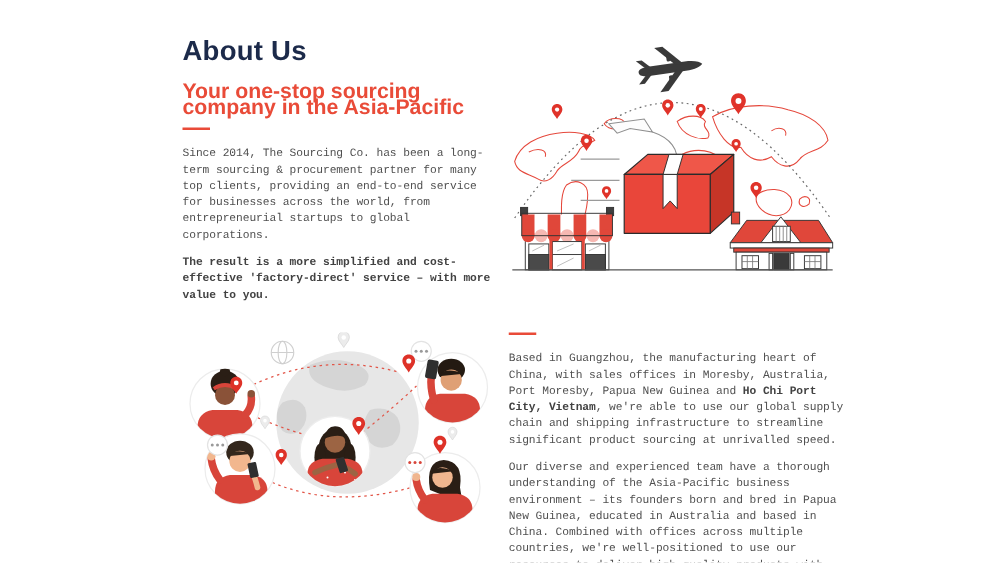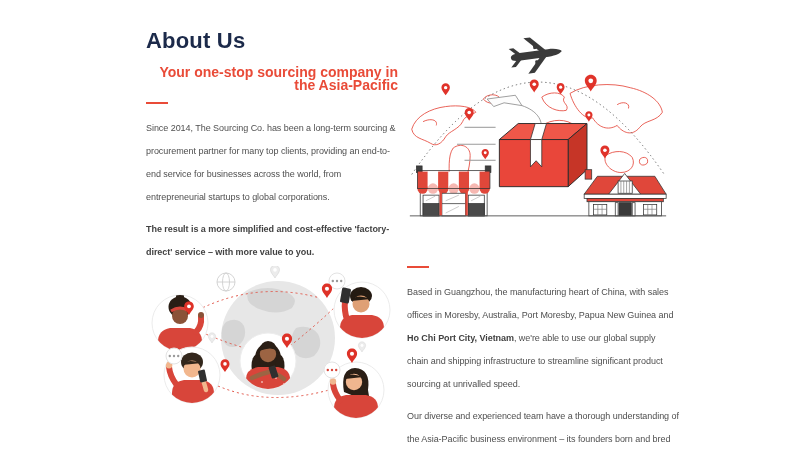--- a/index.html
+++ b/index.html
@@ -8,30 +8,30 @@
     position:relative; width:800px; height:450px; overflow:hidden;
     background:#ffffff; font-family:"Liberation Sans", sans-serif;
   }
   .text-col { position:absolute; }
   .col-about { left:146px; top:28px; width:252px; }
   .col-global { left:407px; top:256px; width:272px; }
   h1.page-title {
     font-size:22px; font-weight:700; color:#1c2a4a; letter-spacing:.2px;
   }
   .red-sub {
-    color:#e94b38; font-size:14px; font-weight:600; line-height:13px;
+    color:#e94b38; font-size:17px; font-weight:600; line-height:13px;
     margin-top:12px;
-    text-align:right;
   }
   .red-dash {
     width:22px; height:2px; background:#e94b38; margin:10px 0 13px 0;
   }
   .body-copy p {
-    font-size:9px; line-height:23px; color:#4f4f4f; margin:0 0 9px 0;
+    font-size:9px; line-height:13px; color:#4f4f4f; margin:0 0 9px 0;
     letter-spacing:-0.05px;
+    font-family:Liberation Mono, monospace;
   }
   .body-copy p.em { font-weight:700; color:#424242; }
   .bold-inline { font-weight:700; color:#424242; }
   .illus { position:absolute; }
   .illus-logistics { left:396px; top:18px; width:284px; height:212px; }
   .illus-network  { left:140px; top:266px; width:260px; height:184px; }
 </style>
 </head>
 <body>
 

